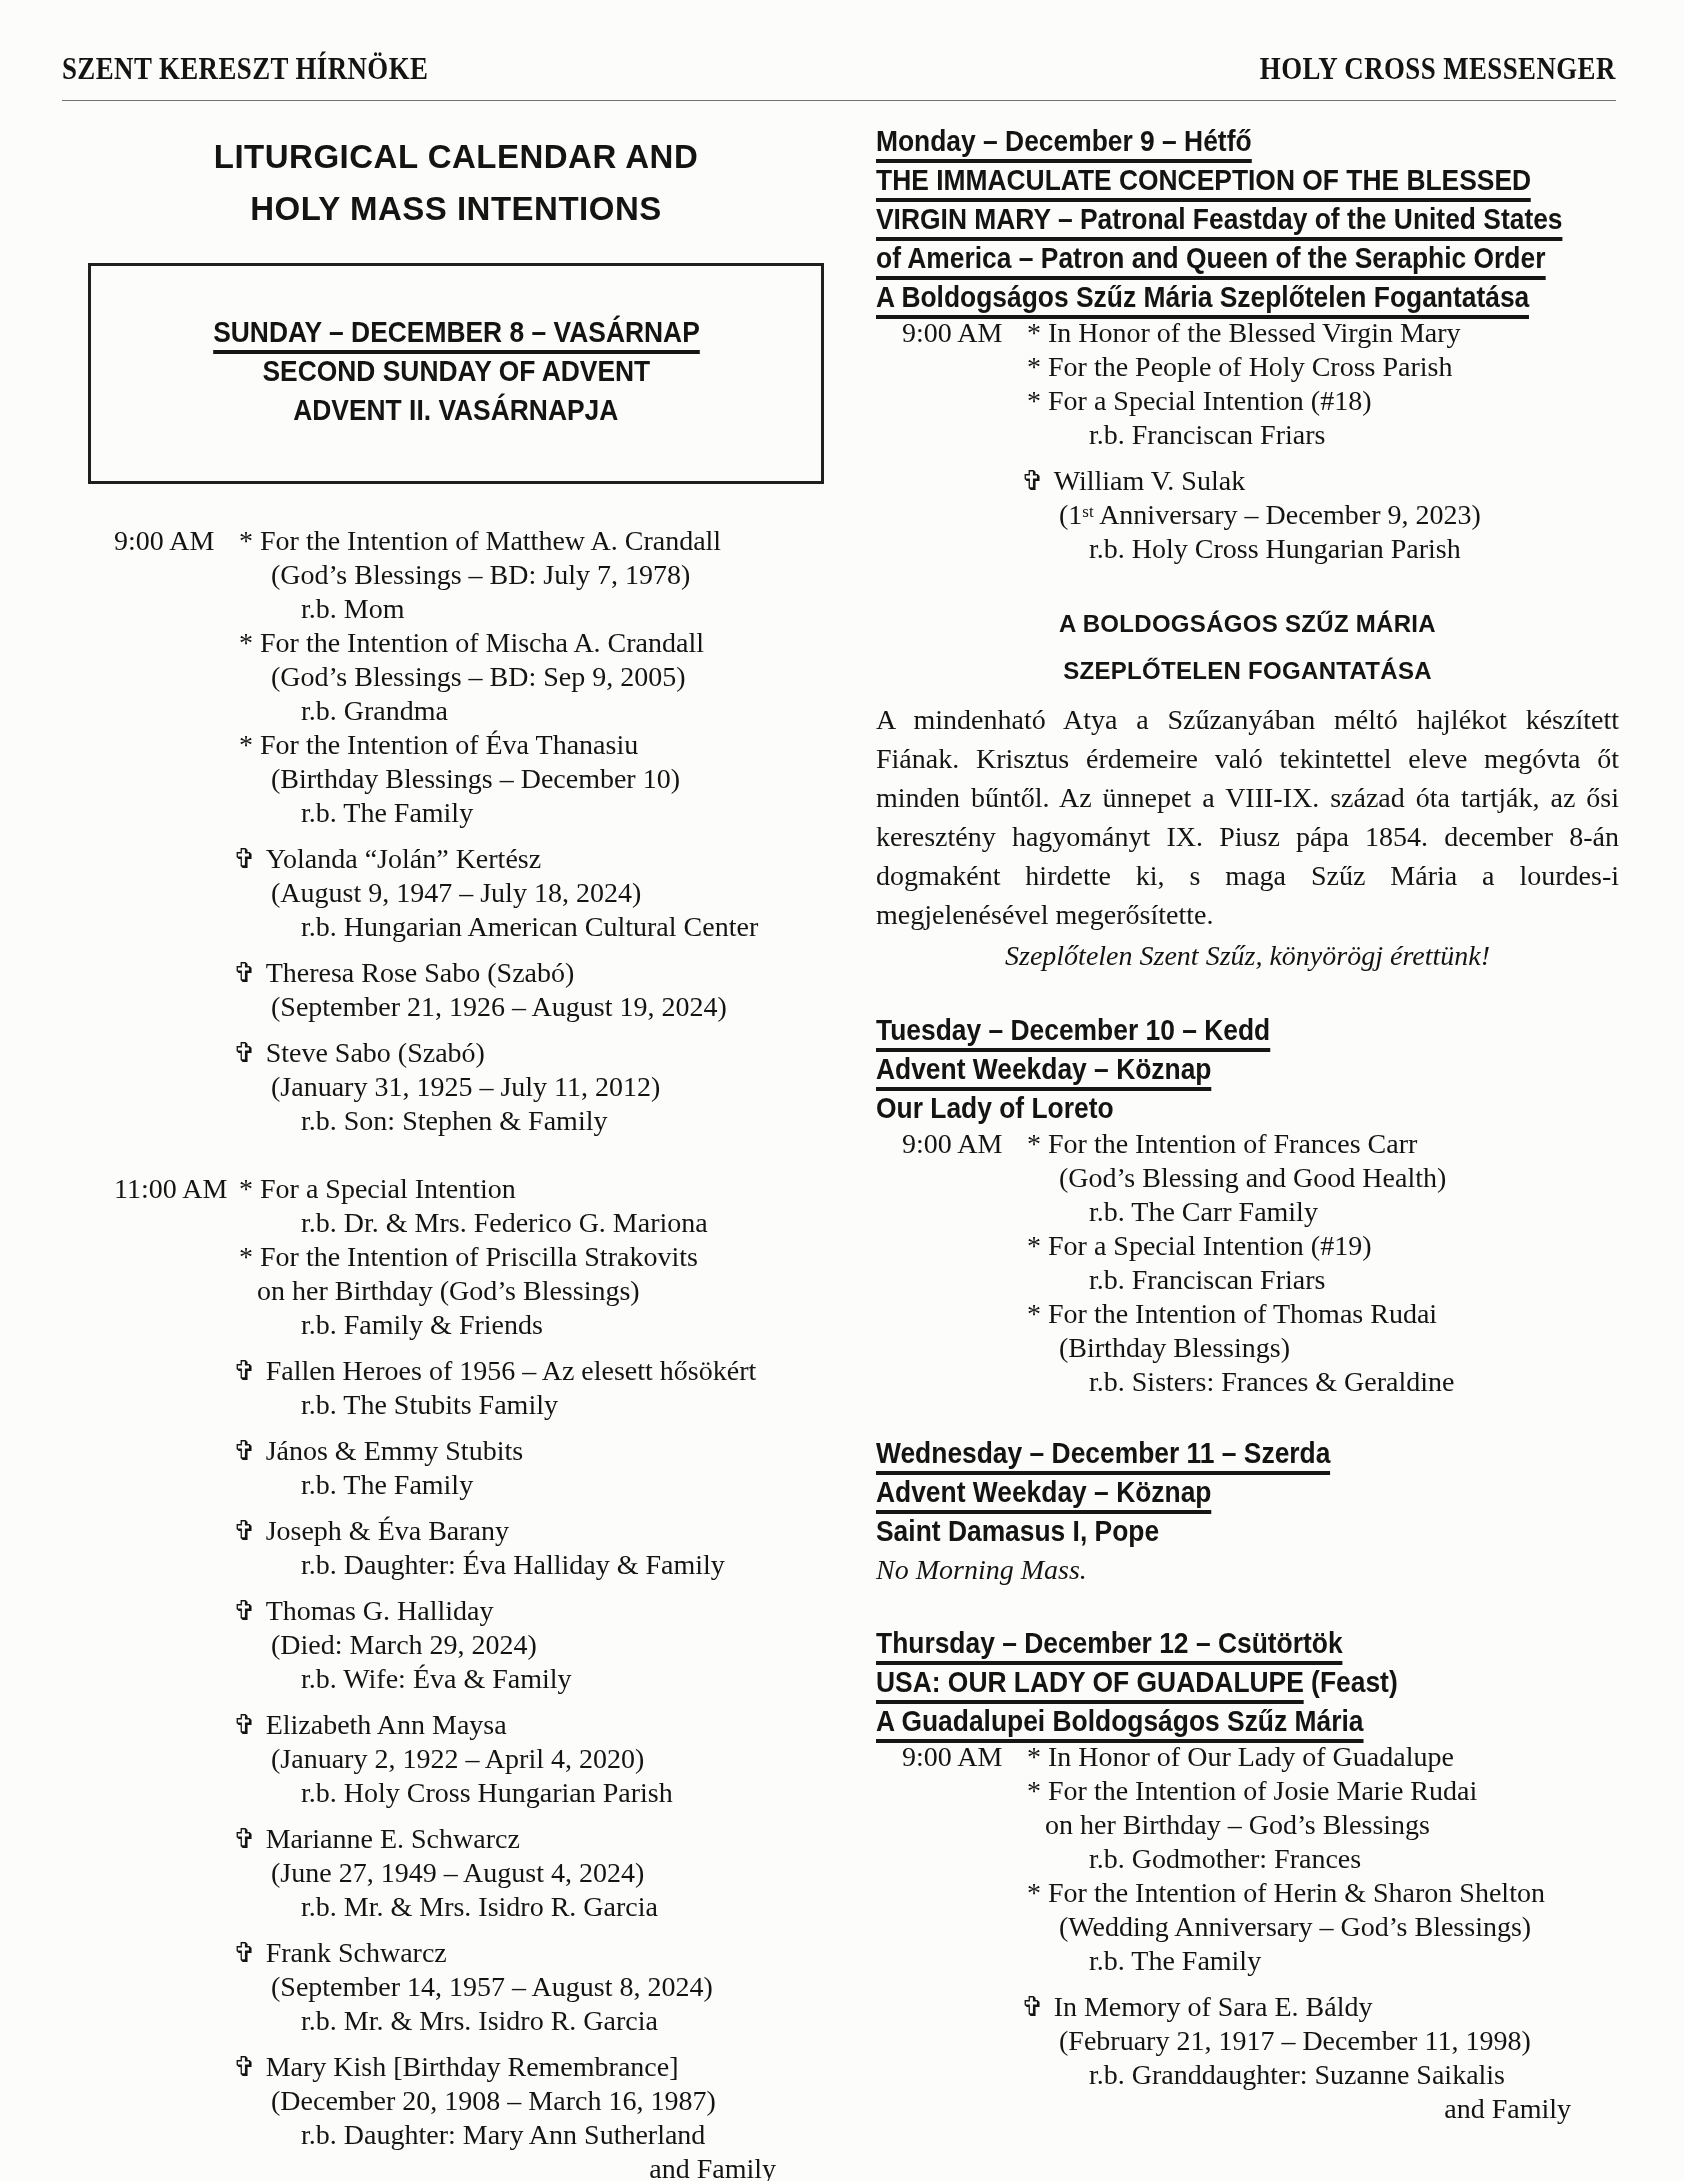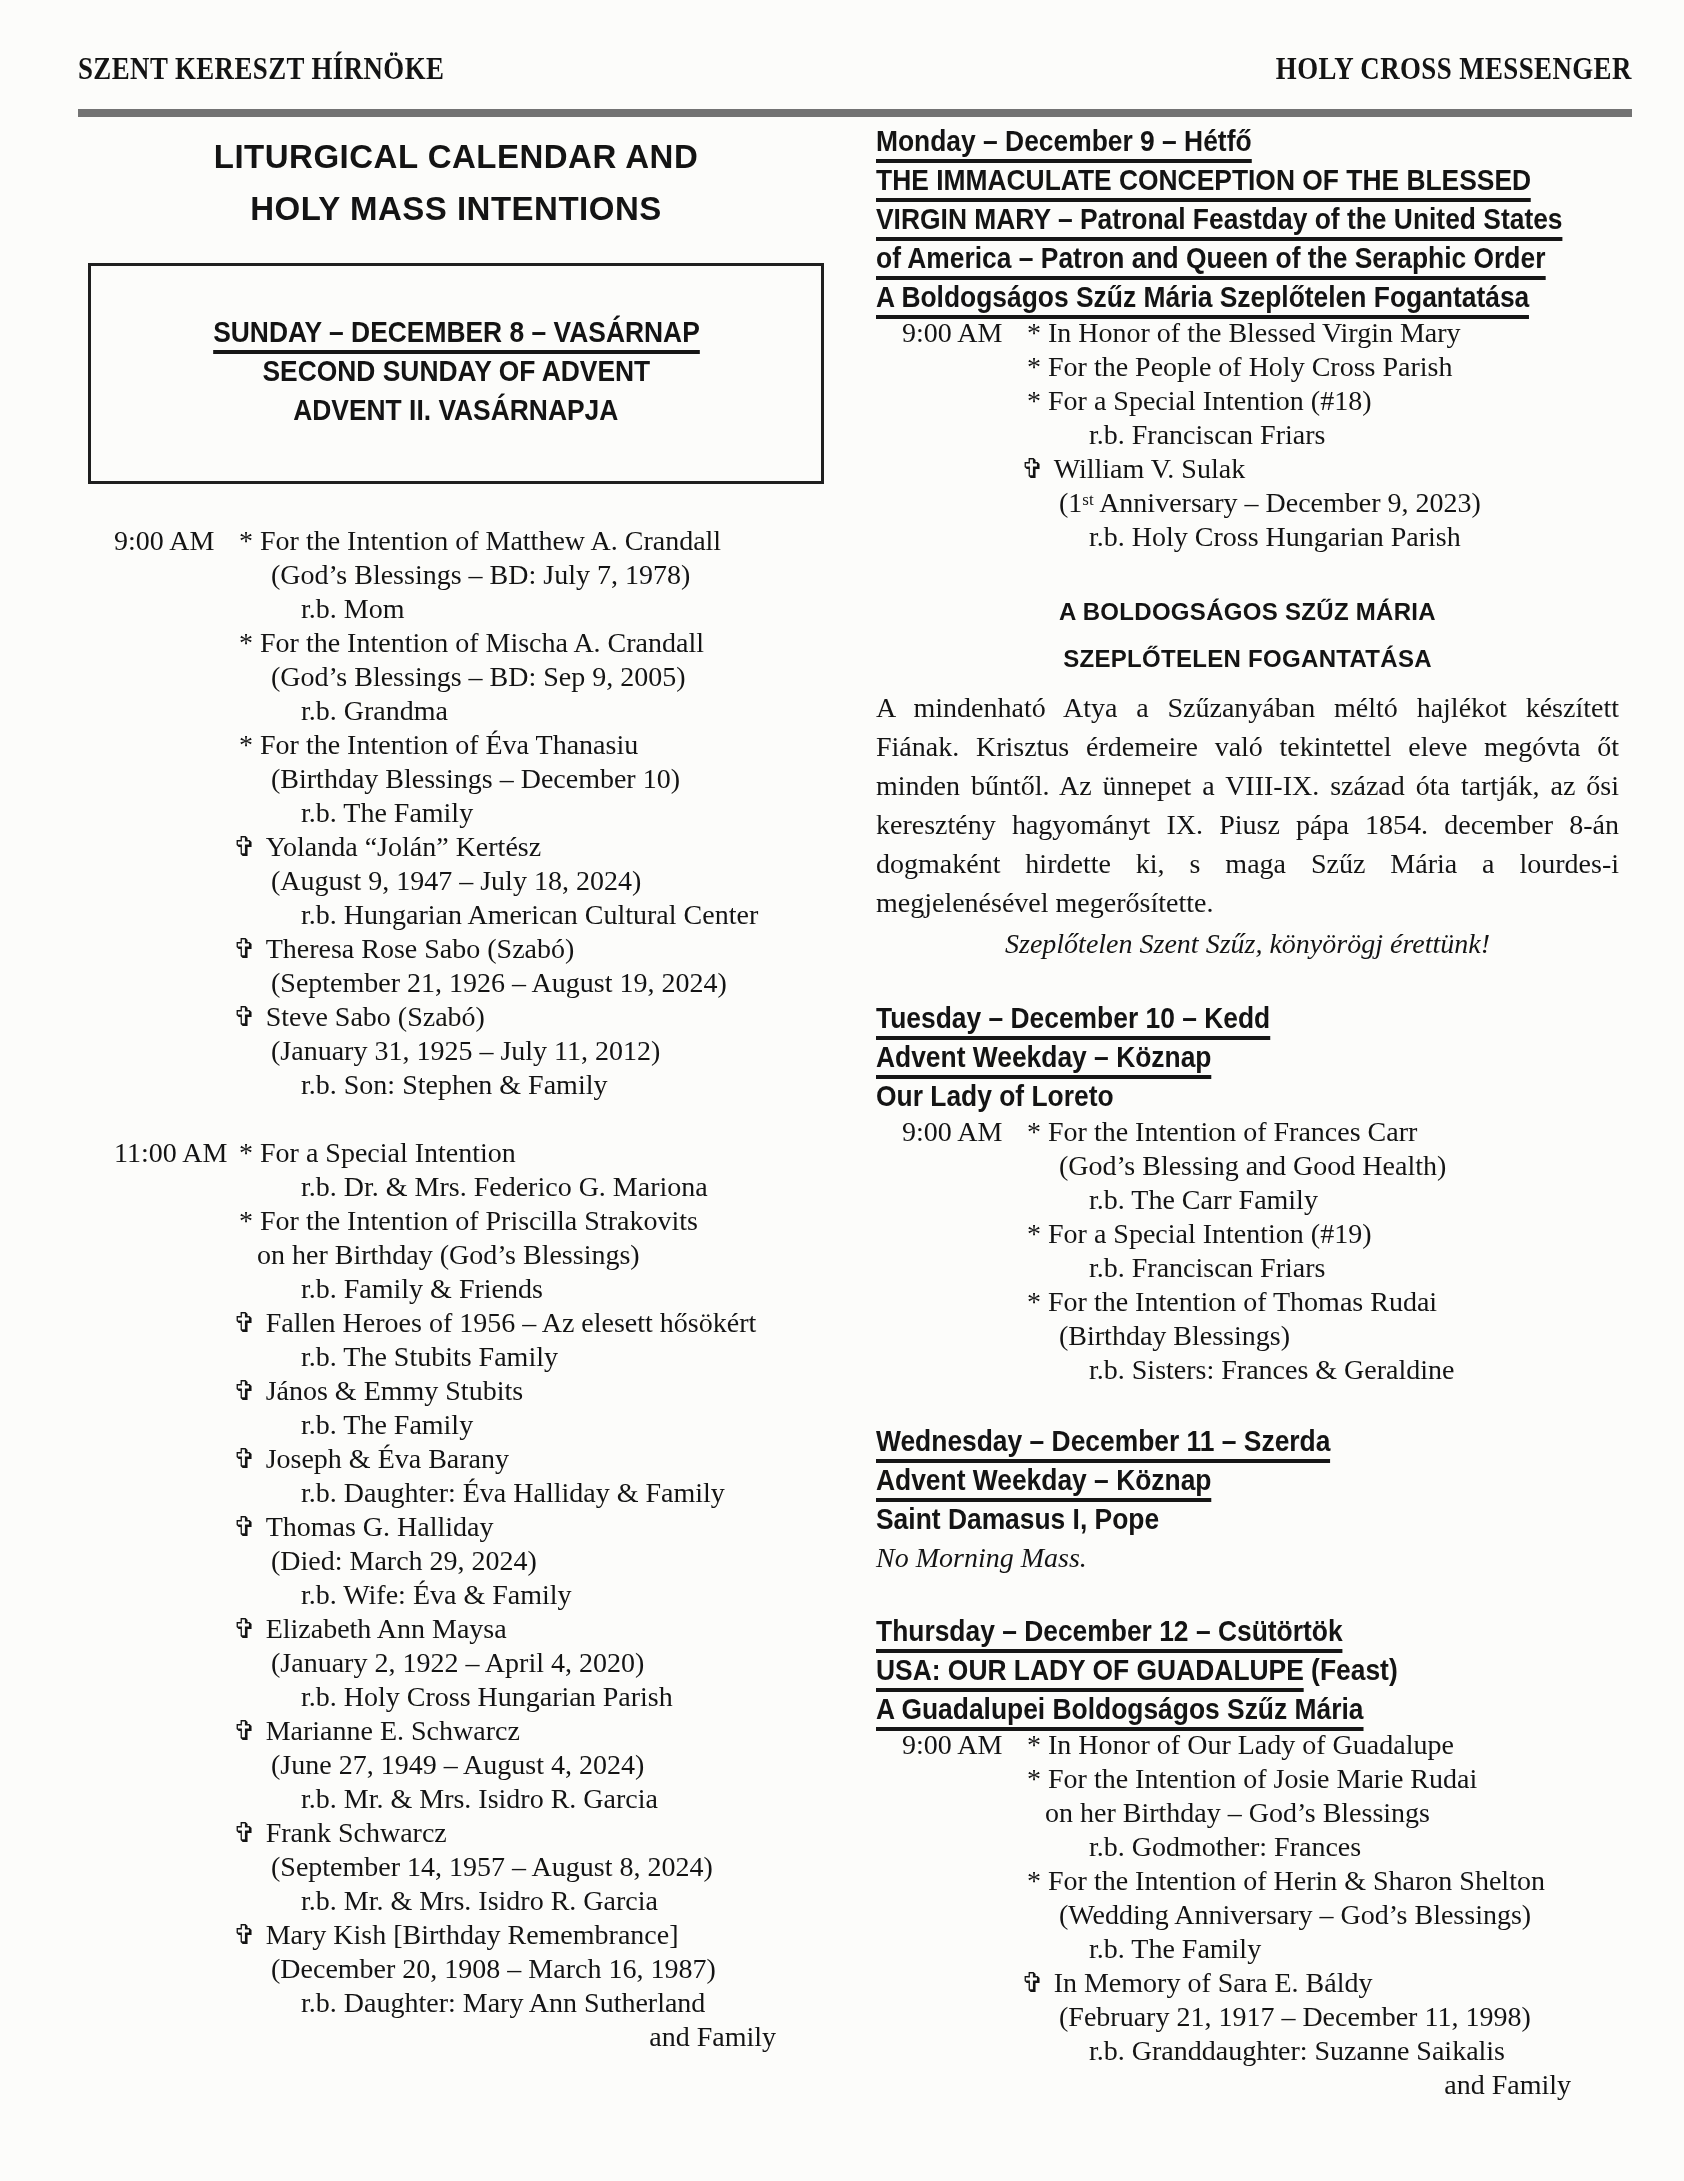--- a/index.html
+++ b/index.html
@@ -1,21 +1,21 @@
 <!DOCTYPE html>
 <html><head>
 <meta charset="utf-8">
 <style>
   html,body{margin:0;padding:0;background:#e8e8e8;}
   .page{position:relative;width:1685px;height:2181px;background:#fcfcfa;color:#141414;
         font-family:"Liberation Serif",serif;font-size:28px;overflow:hidden;}
 
   
-  .masthead{position:absolute;top:50px;left:78px;width:1554px;
-            border-bottom:8px solid #737373;padding-bottom:22px;
+  .masthead{position:absolute;top:50px;left:62px;width:1554px;
+            border-bottom:1px solid #737373;padding-bottom:13px;
             display:flex;justify-content:space-between;align-items:flex-end;
             font-weight:bold;font-size:32px;letter-spacing:0.5px;}
   .masthead .mh{display:inline-block;transform:scaleX(.84);}
   .masthead .mh.l{transform-origin:left center;}
   .masthead .mh.r{transform-origin:right center;}
 
   
   .columns{position:absolute;top:121px;left:88px;display:flex;gap:52px;}
   .col-left{width:736px;}
   .col-right{width:743px;}
@@ -32,21 +32,21 @@
   .gap{height:34px;}
   .ln.h,.ln.b{line-height:39px;min-height:39px;font-size:30px;white-space:nowrap;}
   .hspan{display:inline-block;transform:scaleX(.88);transform-origin:left center;
          font-family:"Liberation Sans",sans-serif;font-weight:bold;}
   .u{border-bottom:4px solid #161616;padding-bottom:2px;}
   .ln.i{font-style:italic;line-height:39px;min-height:39px;}
 
   .ln.time{padding-left:26px;}
   .ln.time .t{display:inline-block;width:125px;}
   .ln.star{padding-left:151px;}
-  .ln.cross{padding-left:145px;}
+  .ln.cross{padding-left:145px;margin-top:12px;}
   .ln.cont{padding-left:169px;}
   .ln.paren{padding-left:183px;}
   .ln.rb{padding-left:213px;}
   .ln.right{text-align:right;padding-right:48px;}
 
   .cross-glyph{font-family:"DejaVu Sans",sans-serif;font-size:27px;margin-right:10px;}
 
   .ln.center-bold{text-align:center;font-family:"Liberation Sans",sans-serif;font-weight:bold;
                   font-size:24px;line-height:47px;min-height:47px;letter-spacing:0.3px;}
   .ln.para{white-space:normal;text-align:justify;line-height:39px;margin:6px 0 2px;}

